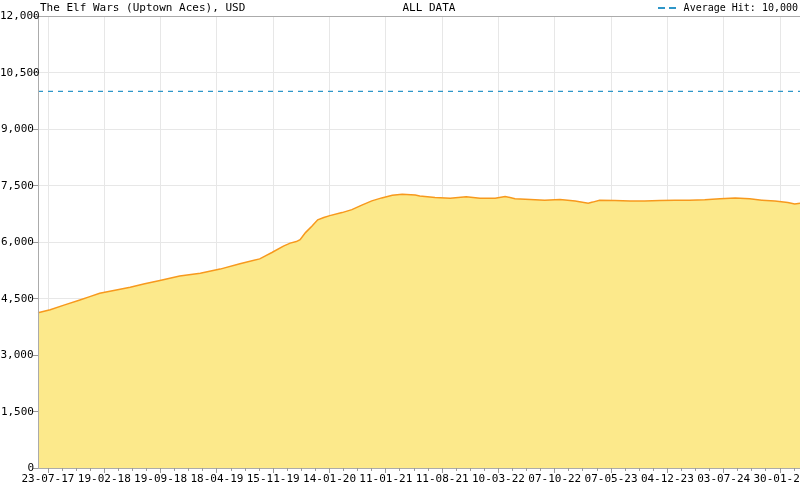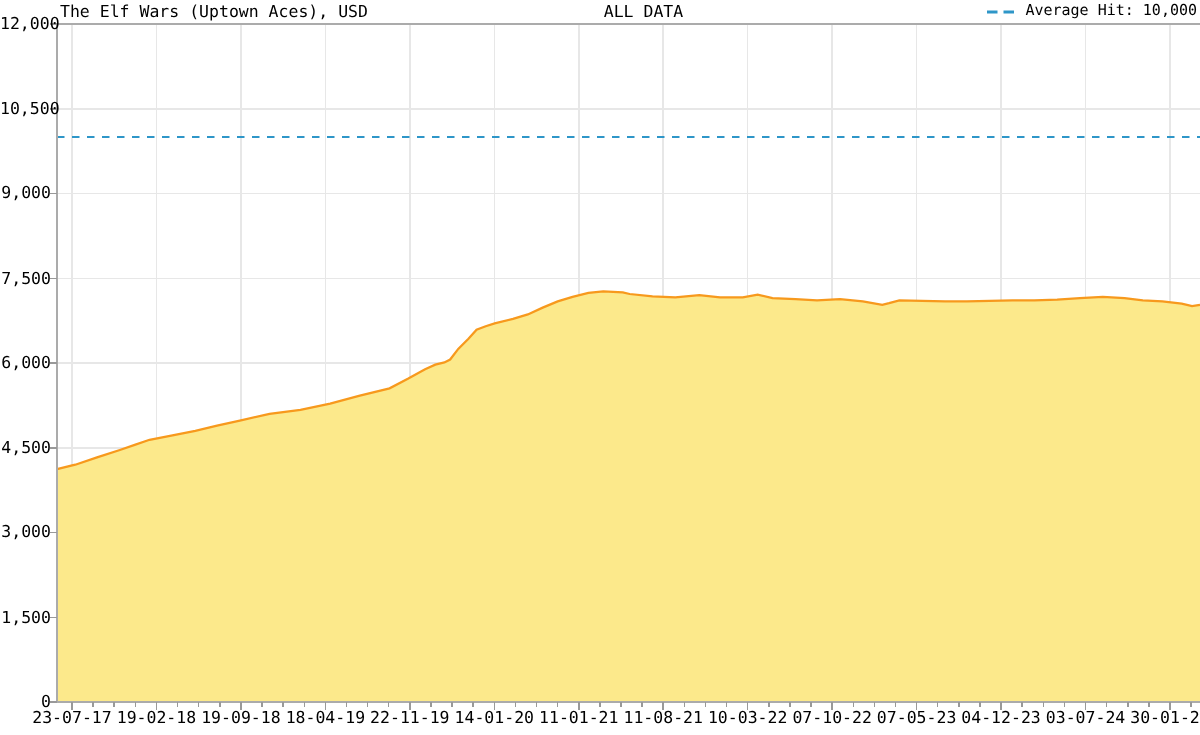--- a/index.html
+++ b/index.html
@@ -118,34 +118,34 @@
       <line x1="737.769325" y1="468" x2="737.769325" y2="471" stroke="#999999" shape-rendering="crispEdges"></line>
       <line x1="751.8462499999999" y1="468" x2="751.8462499999999" y2="471" stroke="#999999" shape-rendering="crispEdges"></line>
       <line x1="765.923175" y1="468" x2="765.923175" y2="471" stroke="#999999" shape-rendering="crispEdges"></line>
       <line x1="780.0001" y1="468" x2="780.0001" y2="473" stroke="#999999" shape-rendering="crispEdges"></line>
       <line x1="794.0770249999999" y1="468" x2="794.0770249999999" y2="471" stroke="#999999" shape-rendering="crispEdges"></line>
     </svg>
 
   <div id="y-labels">
       <div class="ylab" style="top: 461px;">0</div>
       <div class="ylab" style="top: 404.5px;">1,500</div>
-      <div class="ylab" style="top: 348px;">3,000</div>
+      <div class="ylab" style="top: 348px; text-align: center;">3,000</div>
       <div class="ylab" style="top: 291.5px;">4,500</div>
       <div class="ylab" style="top: 235px;">6,000</div>
       <div class="ylab" style="top: 178.5px;">7,500</div>
       <div class="ylab" style="top: 122px;">9,000</div>
       <div class="ylab" style="top: 65.5px;">10,500</div>
       <div class="ylab" style="top: 9px;">12,000</div>
     </div>
   <div id="x-labels">
       <div class="xlab" style="left: 16px;">23-07-17</div>
       <div class="xlab" style="left: 72.3077px;">19-02-18</div>
       <div class="xlab" style="left: 128.615px;">19-09-18</div>
       <div class="xlab" style="left: 184.923px;">18-04-19</div>
-      <div class="xlab" style="left: 241.231px;">22-11-19</div>
+      <div class="xlab" style="left: 241.231px;">15-11-19</div>
       <div class="xlab" style="left: 297.538px;">14-01-20</div>
       <div class="xlab" style="left: 353.846px;">11-01-21</div>
       <div class="xlab" style="left: 410.154px;">11-08-21</div>
       <div class="xlab" style="left: 466.462px;">10-03-22</div>
       <div class="xlab" style="left: 522.769px;">07-10-22</div>
       <div class="xlab" style="left: 579.077px;">07-05-23</div>
       <div class="xlab" style="left: 635.385px;">04-12-23</div>
       <div class="xlab" style="left: 691.692px;">03-07-24</div>
       <div class="xlab" style="left: 748px;">30-01-25</div>
     </div>

